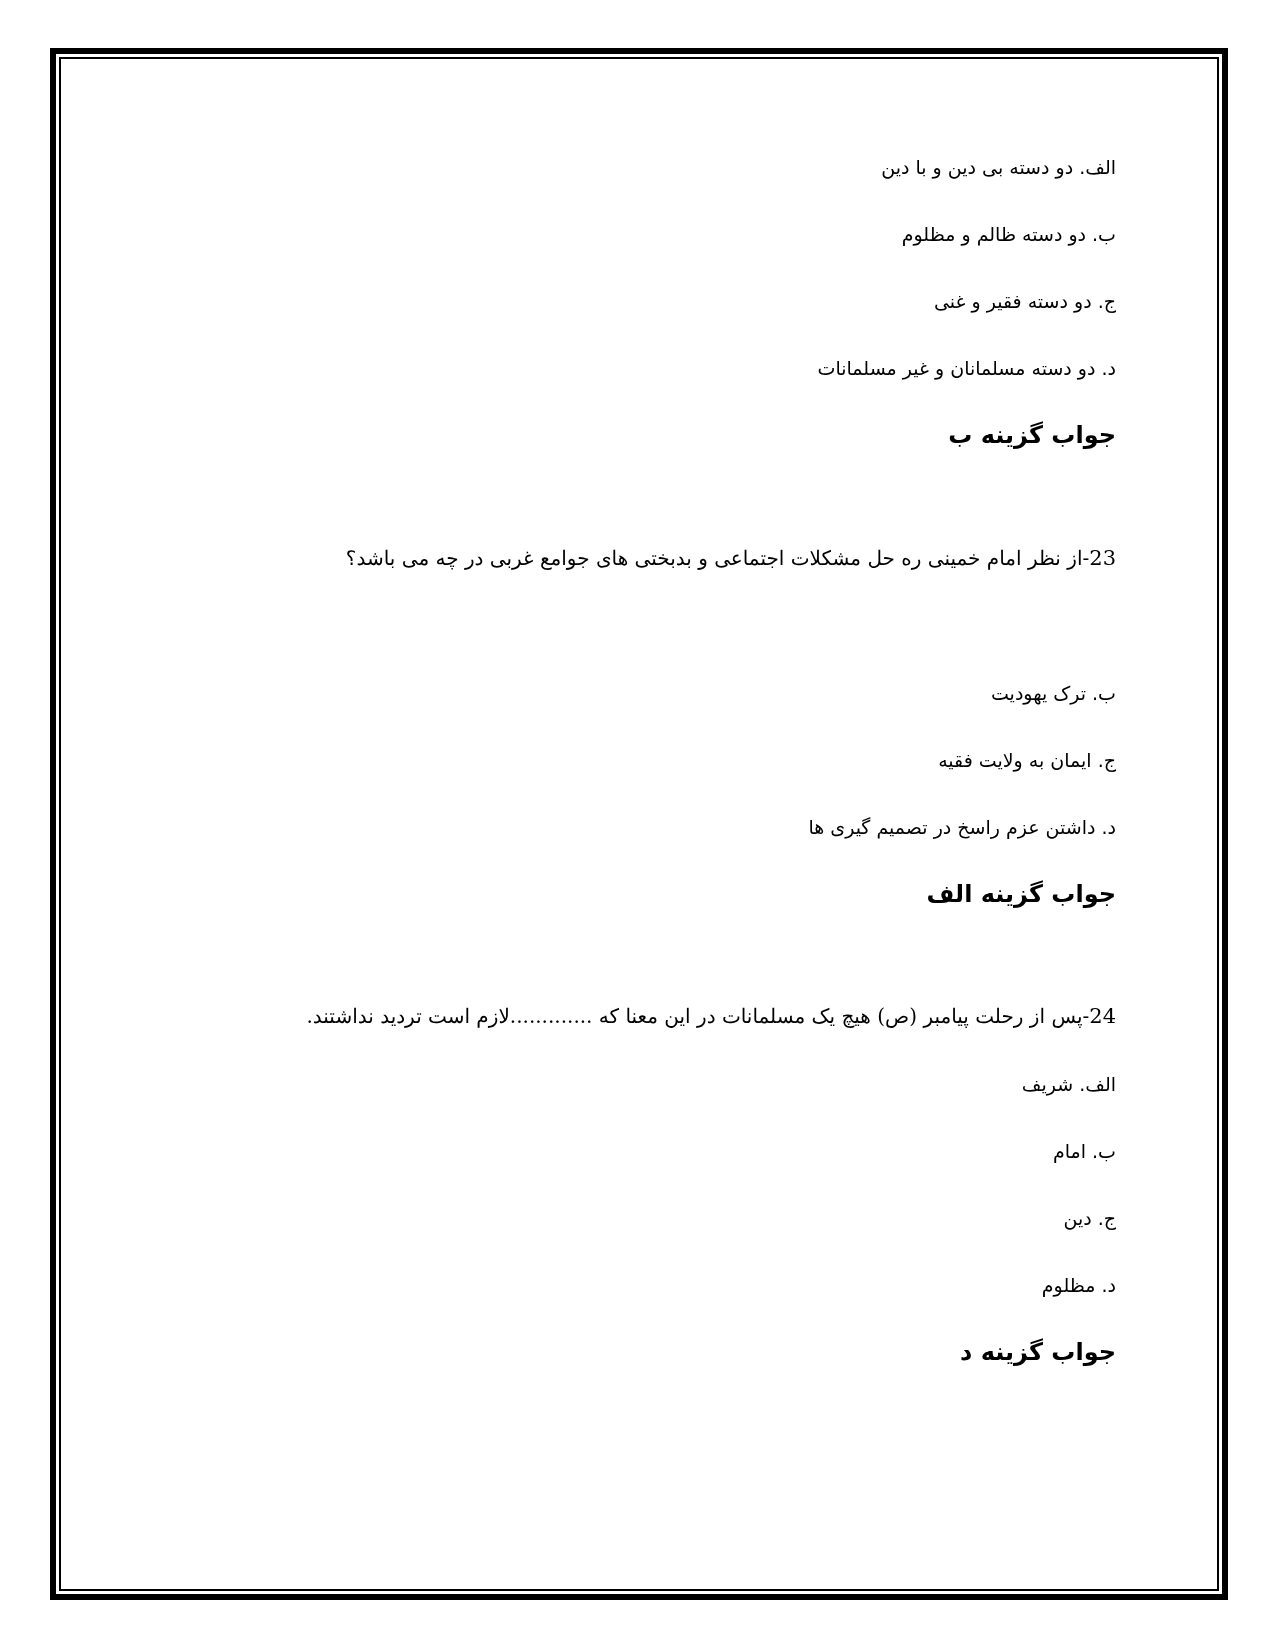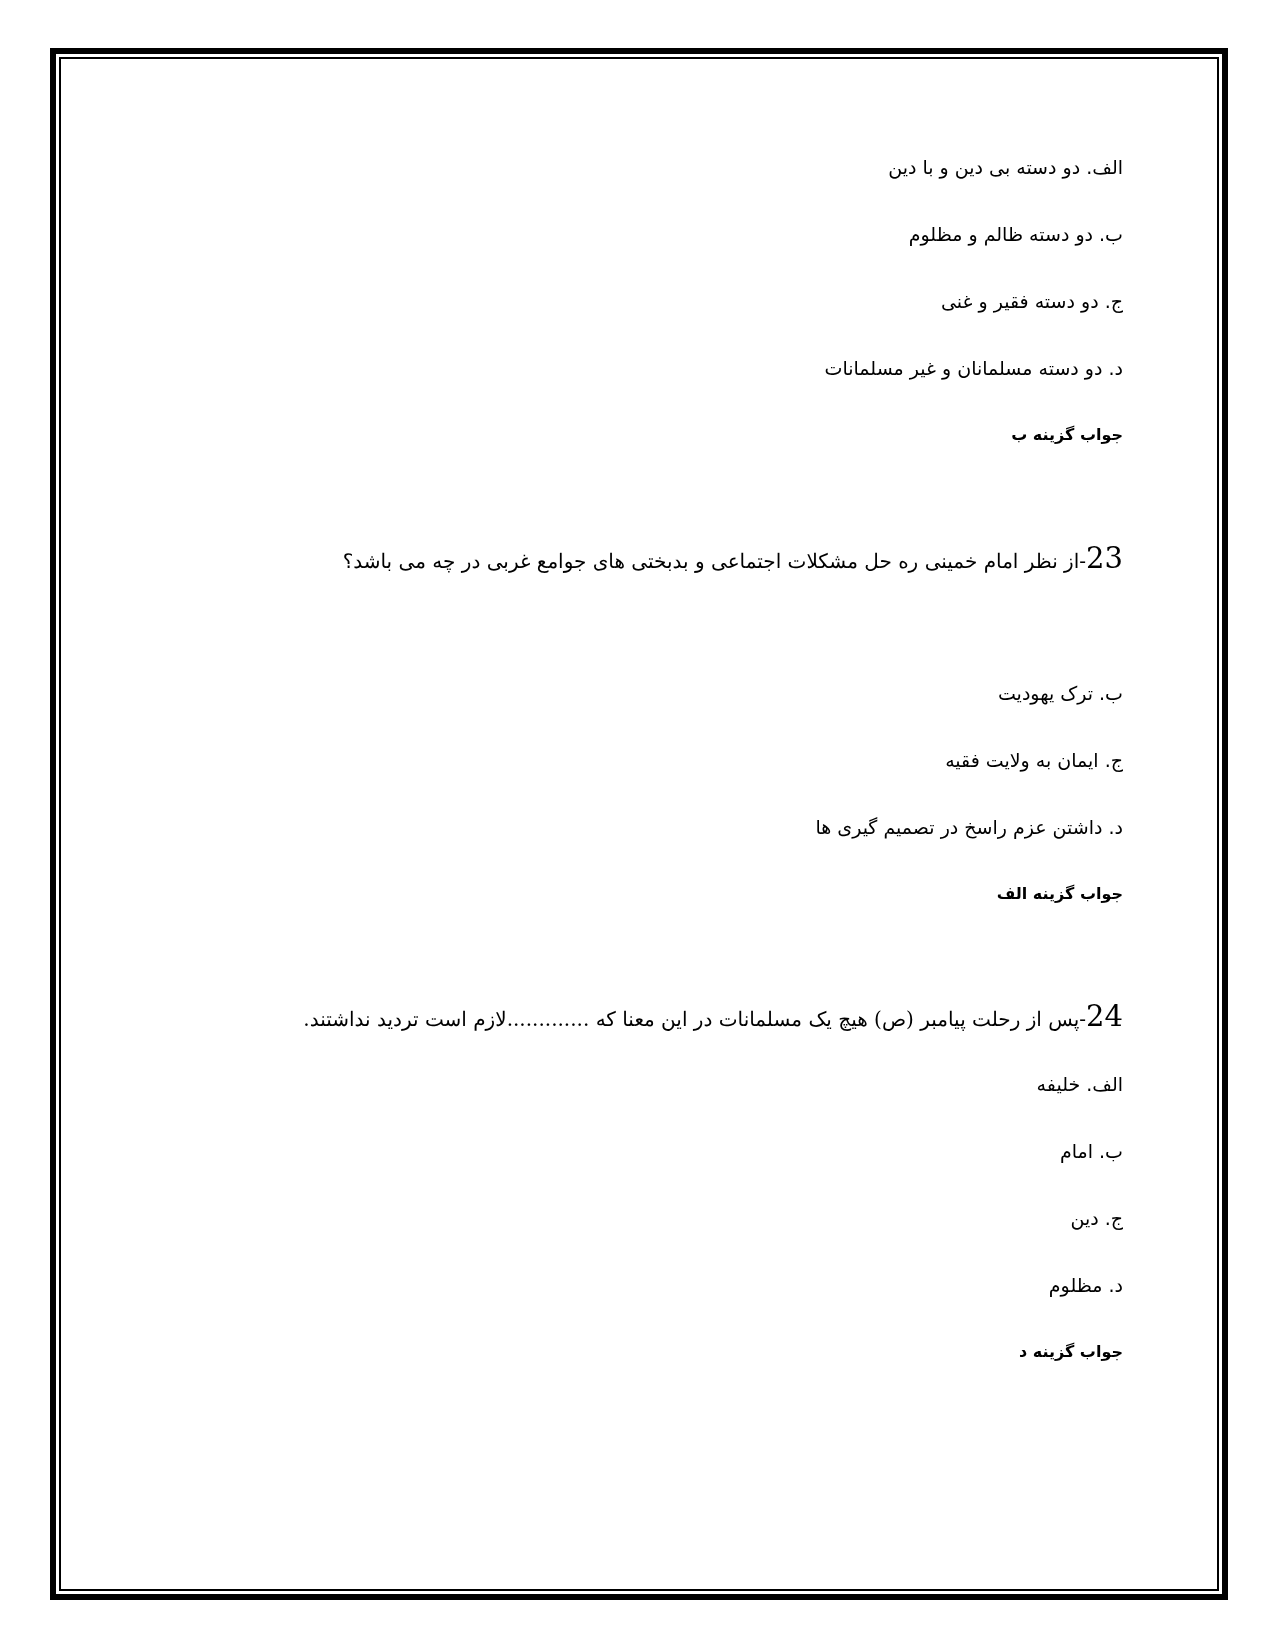--- a/index.html
+++ b/index.html
@@ -1,23 +1,23 @@
 <!DOCTYPE html>
 <html><head>
 <meta charset="utf-8">
 <style>
   html, body { margin:0; padding:0; background:#ffffff; }
   body { width:1275px; height:1650px; position:relative; overflow:hidden; font-family:"DejaVu Sans", sans-serif; }
   .frame-outer { position:absolute; left:50px; top:48px; width:1178px; height:1552px; box-sizing:border-box; border:6px solid #000; }
   .frame-inner { position:absolute; left:59px; top:57px; width:1160px; height:1534px; box-sizing:border-box; border:2px solid #000; }
   .content { position:absolute; left:120px; width:1008px; top:0; height:1650px; direction:rtl; }
-  .line { position:absolute; right:5px; white-space:nowrap; color:#000; font-size:19px; line-height:26px; text-align:right; }
+  .line { position:absolute; right:12px; white-space:nowrap; color:#000; font-size:19px; line-height:26px; text-align:right; }
   .q { font-size:20px; font-family:"DejaVu Serif", serif; }
-  .q .num { font-size:29px; }
-  .ans { font-weight:bold; font-size:16px; }
+  .q .num { font-size:21px; }
+  .ans { font-weight:bold; font-size:24px; }
 </style>
 </head>
 <body>
 
 <div class="frame-outer"></div>
 <div class="frame-inner"></div>
 
 <div class="content">
   <div class="line" style="top:154px">الف. دو دسته بی دین و با دین</div>
   <div class="line" style="top:221px">ب. دو دسته ظالم و مظلوم</div>
@@ -29,19 +29,19 @@
     <span class="num">23</span><span>-از نظر امام خمینی ره حل مشکلات اجتماعی و بدبختی های جوامع غربی در چه می باشد؟</span>
   </div>
   <div class="line" style="top:680px">ب. ترک یهودیت</div>
   <div class="line" style="top:747px">ج. ایمان به ولایت فقیه</div>
   <div class="line" style="top:814px">د. داشتن عزم راسخ در تصمیم گیری ها</div>
   <div class="line ans" style="top:881px">جواب گزینه الف</div>
 
   <div class="line q" style="top:1003px">
     <span class="num">24</span><span>-پس از رحلت پیامبر (ص) هیچ یک مسلمانات در این معنا که .............لازم است تردید نداشتند.</span>
   </div>
-  <div class="line" style="top:1071px">الف. خلیفه</div>
+  <div class="line" style="top:1071px">الف. شریف</div>
   <div class="line" style="top:1138px">ب. امام</div>
   <div class="line" style="top:1205px">ج. دین</div>
   <div class="line" style="top:1272px">د. مظلوم</div>
   <div class="line ans" style="top:1339px">جواب گزینه د</div>
 
 </div>
 
 </body></html>

